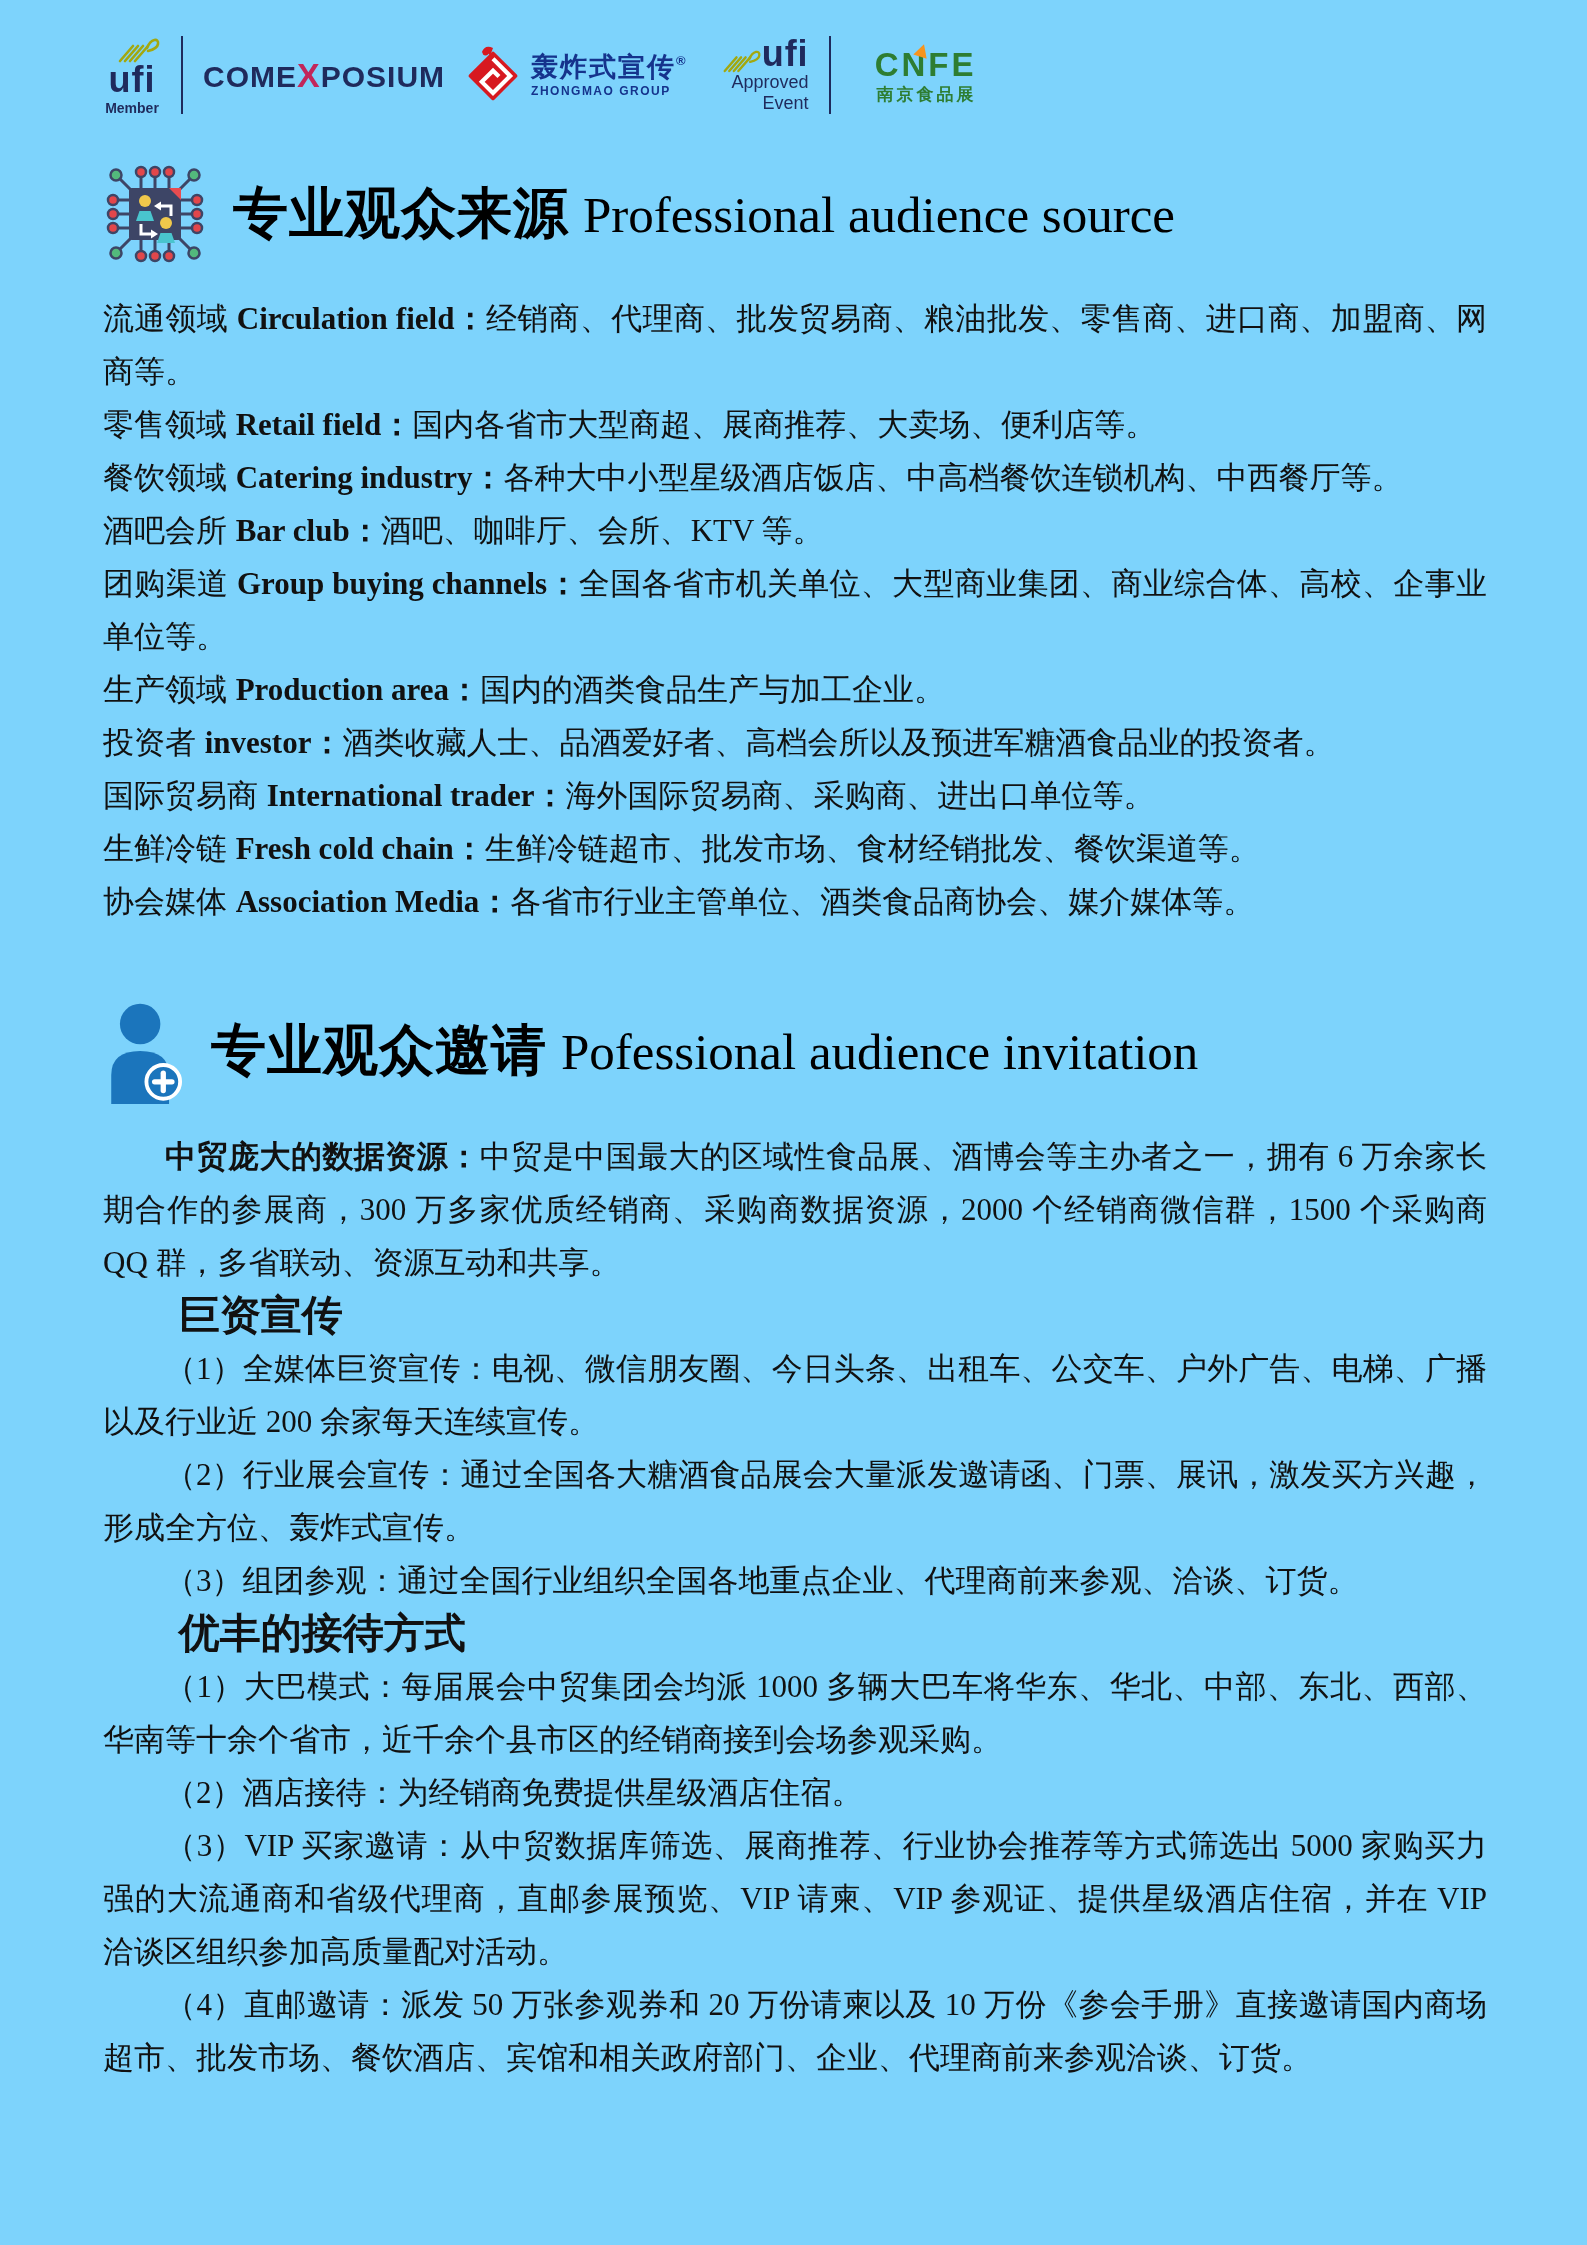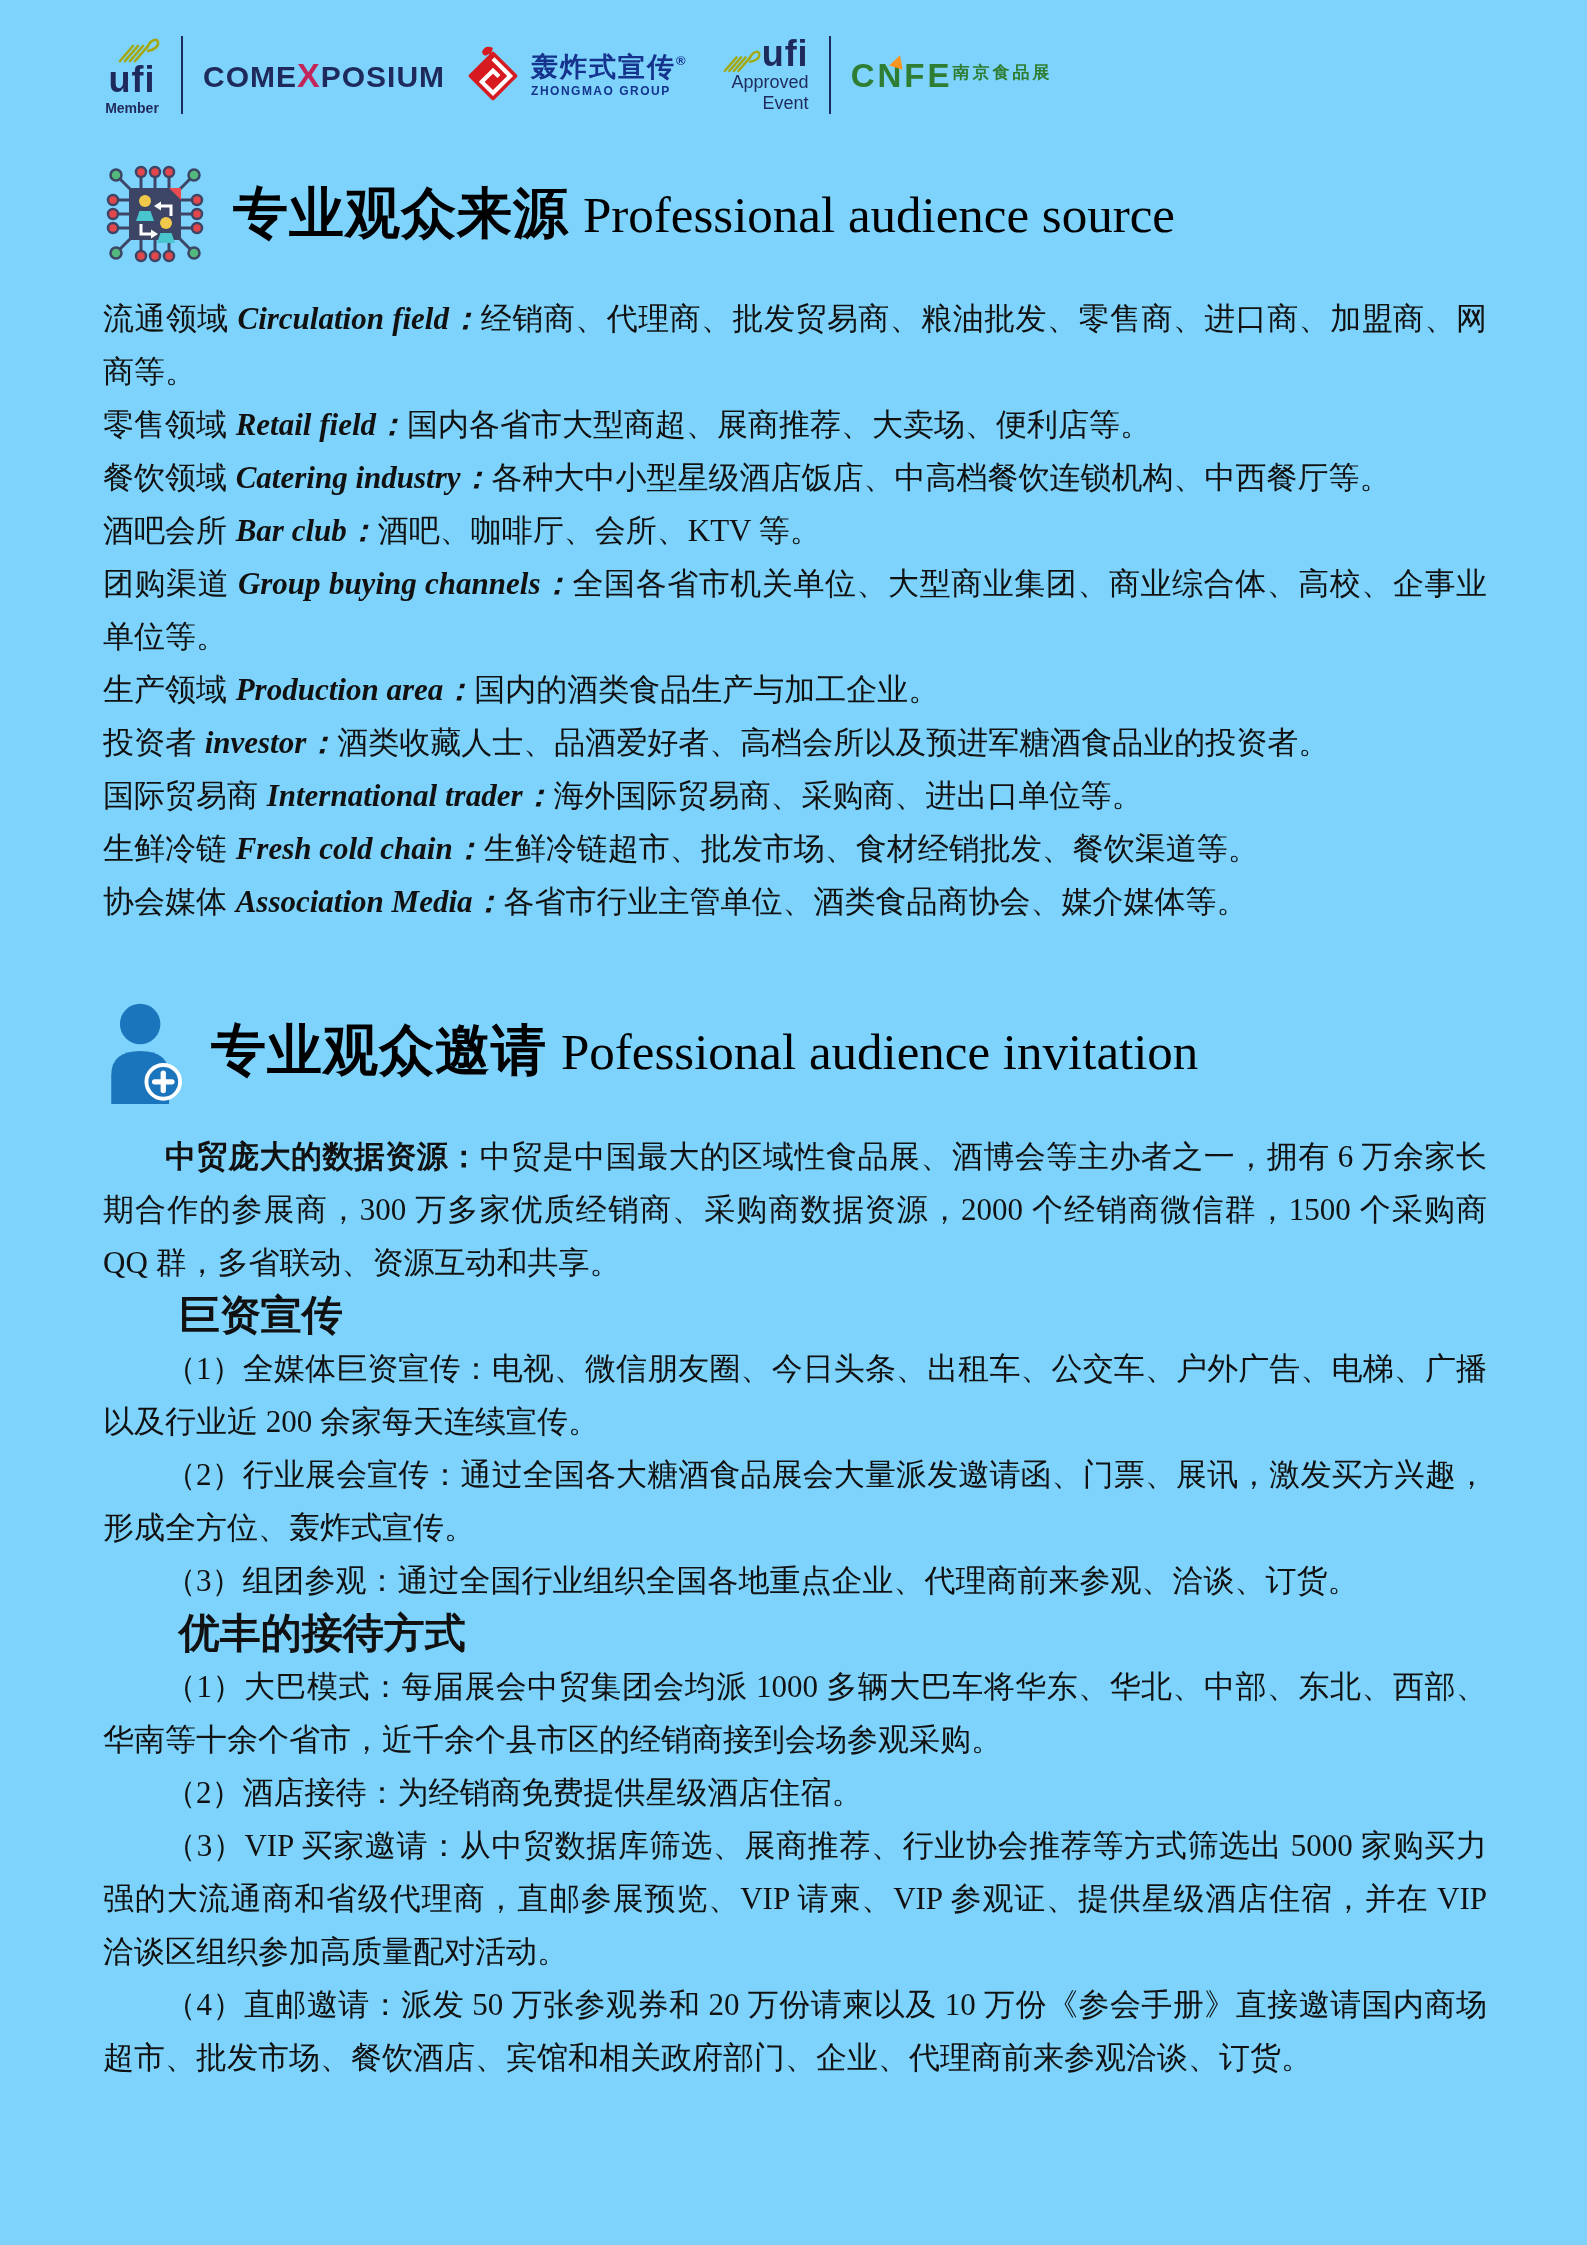--- a/index.html
+++ b/index.html
@@ -19,37 +19,37 @@
   .comex{font-family:"Liberation Sans",sans-serif;font-weight:700;font-size:30px;color:#1F2A5C;letter-spacing:1px;white-space:nowrap;}
   .comex .x{color:#C2265A;font-size:34px;}
   .zm{display:flex;align-items:center;gap:10px;}
   .zm-txt{display:flex;flex-direction:column;line-height:1;}
   .zm-cn{font-family:"Liberation Sans",sans-serif;font-weight:800;font-size:27px;color:#15338C;letter-spacing:2px;white-space:nowrap;}
   .zm-reg{font-size:13px;vertical-align:top;}
   .zm-en{font-family:"Liberation Sans",sans-serif;font-weight:700;font-size:12px;color:#15338C;letter-spacing:1.5px;margin-top:4px;}
   .ufi-appr{display:flex;flex-direction:column;align-items:flex-end;line-height:1;}
   .ufi-appr-row{display:flex;align-items:flex-end;}
   .ufi-cap2{font-family:"Liberation Sans",sans-serif;font-weight:500;font-size:18px;color:#1F2A5C;text-align:right;line-height:1.15;margin-left:8px;}
-  .cnfe{display:flex;flex-direction:row;align-items:flex-start;line-height:1;}
+  .cnfe{display:flex;flex-direction:column;align-items:flex-end;line-height:1;margin-left:24px;}
   .cnfe-word{font-family:"Liberation Sans",sans-serif;font-weight:900;font-size:33px;color:#2E7D32;letter-spacing:3px;position:relative;}
   .cnfe-tri{position:absolute;top:-4px;left:40px;width:0;height:0;border-left:7px solid transparent;border-right:7px solid transparent;border-bottom:13px solid #F7941D;transform:rotate(18deg);}
   .cnfe-cn{font-family:"Liberation Sans",sans-serif;font-weight:700;font-size:17px;color:#2E7D32;letter-spacing:3px;margin-top:5px;white-space:nowrap;}
 
   
   .sec-title{display:flex;align-items:center;gap:26px;}
   .sec1-title{margin-top:42px;}
   .sec2-title{margin-top:70px;}
   .t-zh{font-family:"Liberation Sans",sans-serif;font-weight:900;font-size:55px;color:#000;letter-spacing:1px;}
   .t-en{font-family:"Liberation Serif",serif;font-weight:400;font-size:51px;color:#000;margin-left:14px;}
 
   
   .body-block{margin-top:26px;font-size:31px;line-height:53px;text-align:justify;}
   .body-block p{margin:0;}
   .lz{font-family:"Liberation Sans",sans-serif;font-weight:400;}
-  .le{font-family:"Liberation Serif",serif;font-weight:700;margin-left:0.28em;font-style:italic;}
+  .le{font-family:"Liberation Serif",serif;font-weight:700;margin-left:0.28em;}
   .para{text-indent:2em;}
   .intro-lead{font-family:"Liberation Sans",sans-serif;font-weight:700;}
   .sub-heading{font-family:"Liberation Sans",sans-serif;font-weight:700;font-size:41px;text-indent:1.85em;}
 </style>
 </head>
 <body>
 
 <div class="page">
   <div class="content">
 

